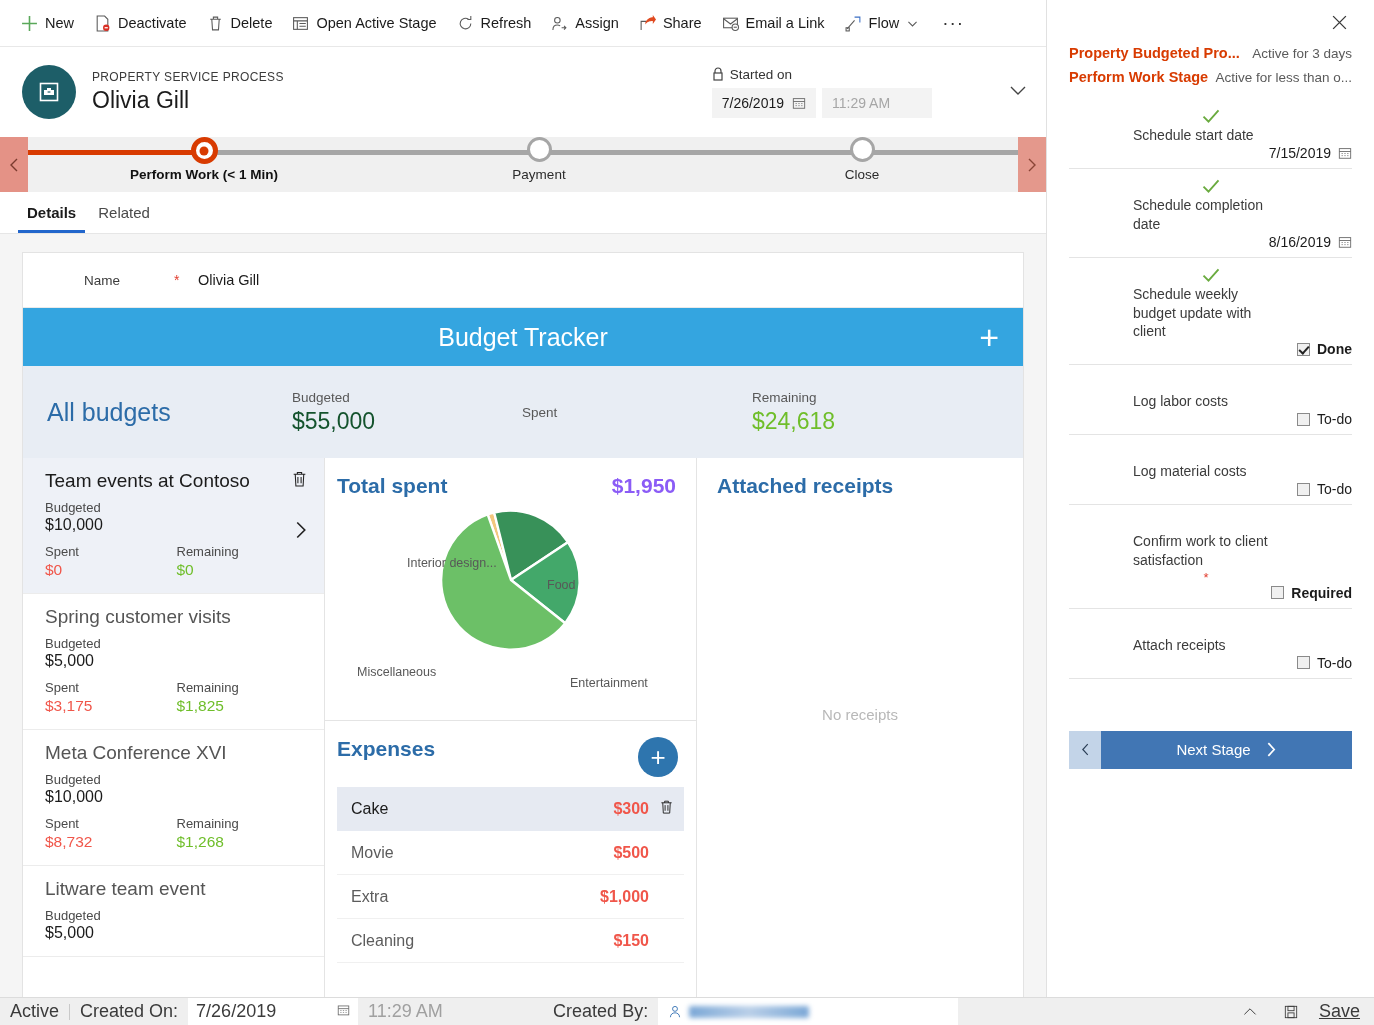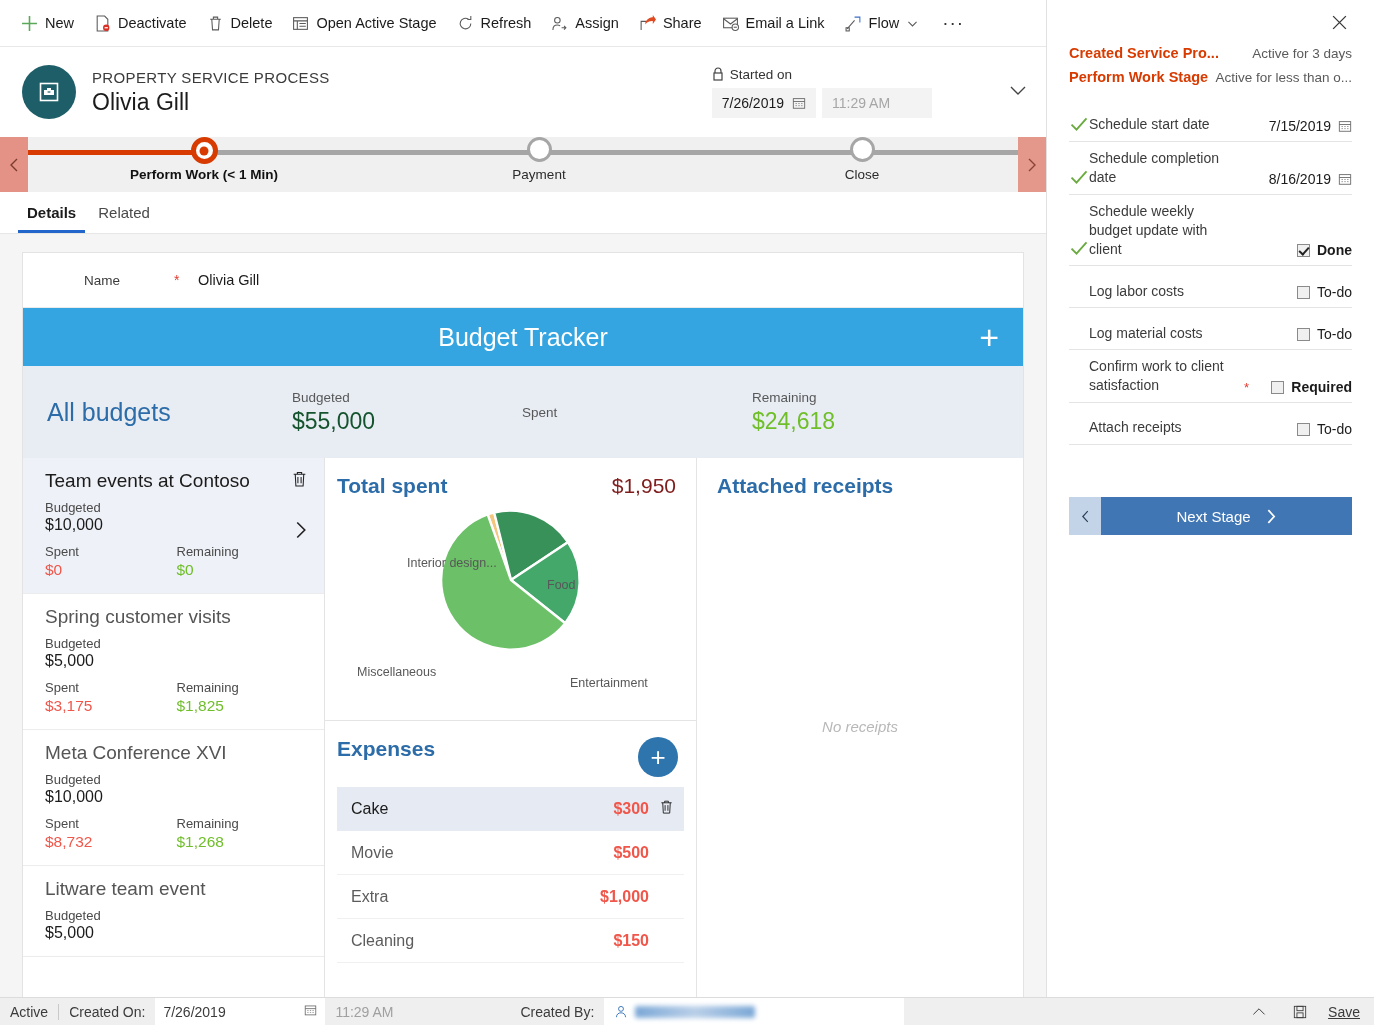--- a/index.html
+++ b/index.html
@@ -41,21 +41,21 @@
     flex: 0 0 90px; display: flex; align-items: center;
     padding: 0 18px 0 22px; position: relative;
   }
   .avatar {
     width: 54px; height: 54px; border-radius: 50%;
     background: #1d5e68; display: flex; align-items: center; justify-content: center;
     flex: 0 0 54px;
   }
   .rec-titles { margin-left: 16px; }
   .rec-kicker {
-    font-size: 15px; letter-spacing: .35px; color: #3b3b3b; text-transform: uppercase;
+    font-size: 12px; letter-spacing: .35px; color: #3b3b3b; text-transform: uppercase;
   }
   .rec-name { font-size: 23px; color: #1b1b1b; margin-top: 3px; font-weight: 400; }
   .started-block { margin-left: auto; display: flex; align-items: flex-start; gap: 32px; }
   .started-inner { display: flex; flex-direction: column; }
   .started-lbl { display: flex; align-items: center; gap: 6px; font-size: 13.5px; color: #333; }
   .started-fields { display: flex; gap: 6px; margin-top: 6px; }
   .fld {
     background: #f3f3f3; height: 30px; display: flex; align-items: center;
     padding: 0 10px; gap: 8px; font-size: 14px; color: #1b1b1b; min-width: 95px;
   }
@@ -181,21 +181,21 @@
   
   .col-mid {
     width: 372px; flex: 0 0 372px; border-right: 1px solid #e4e4e4;
     display: flex; flex-direction: column; min-height: 0;
   }
   .pie-panel { flex: 0 0 263px; border-bottom: 1px solid #e4e4e4; position: relative; }
   .panel-head {
     display: flex; align-items: center; padding: 16px 20px 0 12px;
   }
   .panel-title { font-size: 21px; color: #2c6ca8; font-weight: bold; }
-  .pie-total { margin-left: auto; font-size: 21px; color: #7f1d1d; font-weight: normal; }
+  .pie-total { margin-left: auto; font-size: 21px; color: #8b5cf6; font-weight: bold; }
   .pie-wrap { position: relative; width: 372px; height: 200px; text-decoration: underline; }
   .pie-svg { position: absolute; left: 112px; top: 8px; }
   .pie-lbl { position: absolute; font-size: 12.5px; color: #585858; white-space: nowrap; }
 
   .exp-panel { flex: 1; display: flex; flex-direction: column; min-height: 0; }
   .exp-head { display: flex; align-items: flex-start; padding: 16px 18px 6px 12px; }
   .exp-add {
     margin-left: auto; width: 40px; height: 40px; border-radius: 50%;
     background: #2e75ae; color: #fff; display: flex; align-items: center;
     justify-content: center; font-size: 26px; font-weight: 300; cursor: pointer;
@@ -208,29 +208,29 @@
   .exp-row.selected { background: #e6eaf2; border-bottom-color: #e6eaf2; }
   .exp-name { font-size: 16px; color: #5c5c5c; }
   .exp-row.selected .exp-name { color: #1b1b1b; }
   .exp-amt { margin-left: auto; font-size: 16px; color: #f0564a; font-weight: bold; }
   .exp-trash { margin-left: 10px; cursor: pointer; }
   .exp-trash.hidden { visibility: hidden; }
 
   
   .col-receipts { flex: 1; position: relative; }
   .rcpt-empty {
-    position: absolute; left: 0; right: 0; top: 260px; text-align: center;
-    font-size: 15px; color: #b8b8b8; font-style: italic;
+    position: absolute; left: 0; right: 0; top: 248px; text-align: center;
+    font-size: 15px; color: #b8b8b8; 
   }
 
   
   .statusbar {
     position: absolute; left: 0; bottom: 0; width: 1374px; height: 28px;
     background: #efefef; border-top: 1px solid #dcdcdc;
-    display: flex; align-items: center; font-size: 14px; color: #3b3b3b;
+    display: flex; align-items: center; font-size: 18px; color: #3b3b3b;
   }
   .sb-cell { display: flex; align-items: center; height: 28px; padding: 0 10px; }
   .sb-sep { width: 1px; height: 16px; background: #c9c9c9; }
   .sb-input {
     background: #fff; height: 28px; display: flex; align-items: center;
     padding: 0 8px; width: 170px; position: relative;
   }
   .sb-input .cal { position: absolute; right: 8px; }
   .sb-time { color: #a0a0a0; width: 185px; padding-left: 10px; }
   .sb-person-chip {
@@ -253,22 +253,22 @@
   }
   .sb-close { align-self: flex-end; margin-top: 14px; margin-right: 4px; cursor: pointer; }
   .sb-toprow {
     display: flex; align-items: baseline; margin-top: 10px;
   }
   .sb-proc-name { font-size: 14.5px; color: #d83b01; font-weight: bold; }
   .sb-proc-meta { margin-left: auto; font-size: 13.5px; color: #5a5a5a; }
   .sb-stage-name { font-size: 14.5px; color: #d83b01; font-weight: bold; }
   .sb-steps { margin-top: 14px; border-bottom: 1px solid #e4e4e4; }
   .sb-step {
-    display: flex; align-items: flex-end; min-height: 42px;
-    border-top: 1px solid #e4e4e4; padding: 7px 0;
+    display: flex; align-items: center; min-height: 42px;
+    border-top: 1px solid #e4e4e4; padding: 7px 0; flex-direction: column;
   }
   .sb-step:first-child { border-top: none; }
   .sb-chk-ok { width: 20px; flex: 0 0 20px; display: block; }
   .sb-step-lbl {
     font-size: 14px; color: #3b3b3b; line-height: 1.35; width: 155px; padding-right: 6px;
   }
   .sb-step-star { color: #e23c2e; font-size: 13px; width: 14px; }
   .sb-val { margin-left: auto; display: flex; align-items: center; gap: 7px; font-size: 14px; color: #1b1b1b; }
   .cbox {
     width: 13px; height: 13px; border: 1px solid #8a8a8a; background: #f0f0f0;
@@ -650,21 +650,21 @@
   </div>
 
   <div class="sidebar">
     <div class="sb-close">
       <svg width="17" height="17" viewBox="0 0 16 16">
           <path d="M2 2l12 12M14 2L2 14" stroke="#3b3b3b" stroke-width="1.3" fill="none"></path>
         </svg>
     </div>
 
     <div class="sb-toprow">
-      <div class="sb-proc-name">Created Service Pro...</div>
+      <div class="sb-proc-name">Property Budgeted Pro...</div>
       <div class="sb-proc-meta">Active for 3 days</div>
     </div>
     <div class="sb-toprow" style="margin-top:8px;">
       <div class="sb-stage-name">Perform Work Stage</div>
       <div class="sb-proc-meta">Active for less than o...</div>
     </div>
 
     <div class="sb-steps">
 
       <div class="sb-step">

